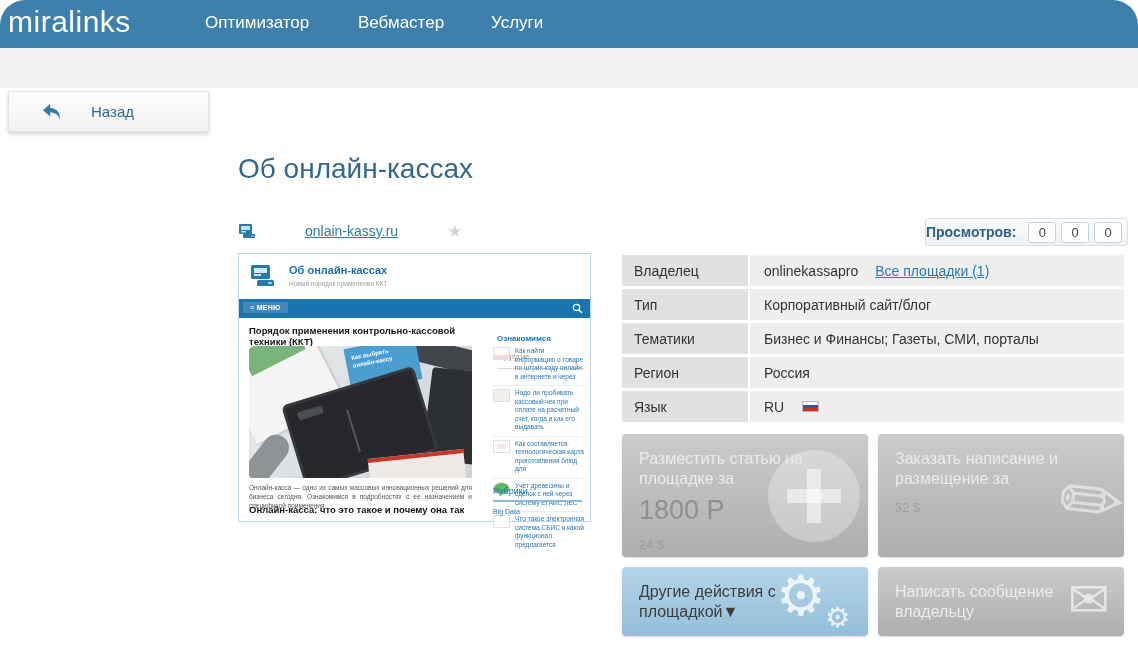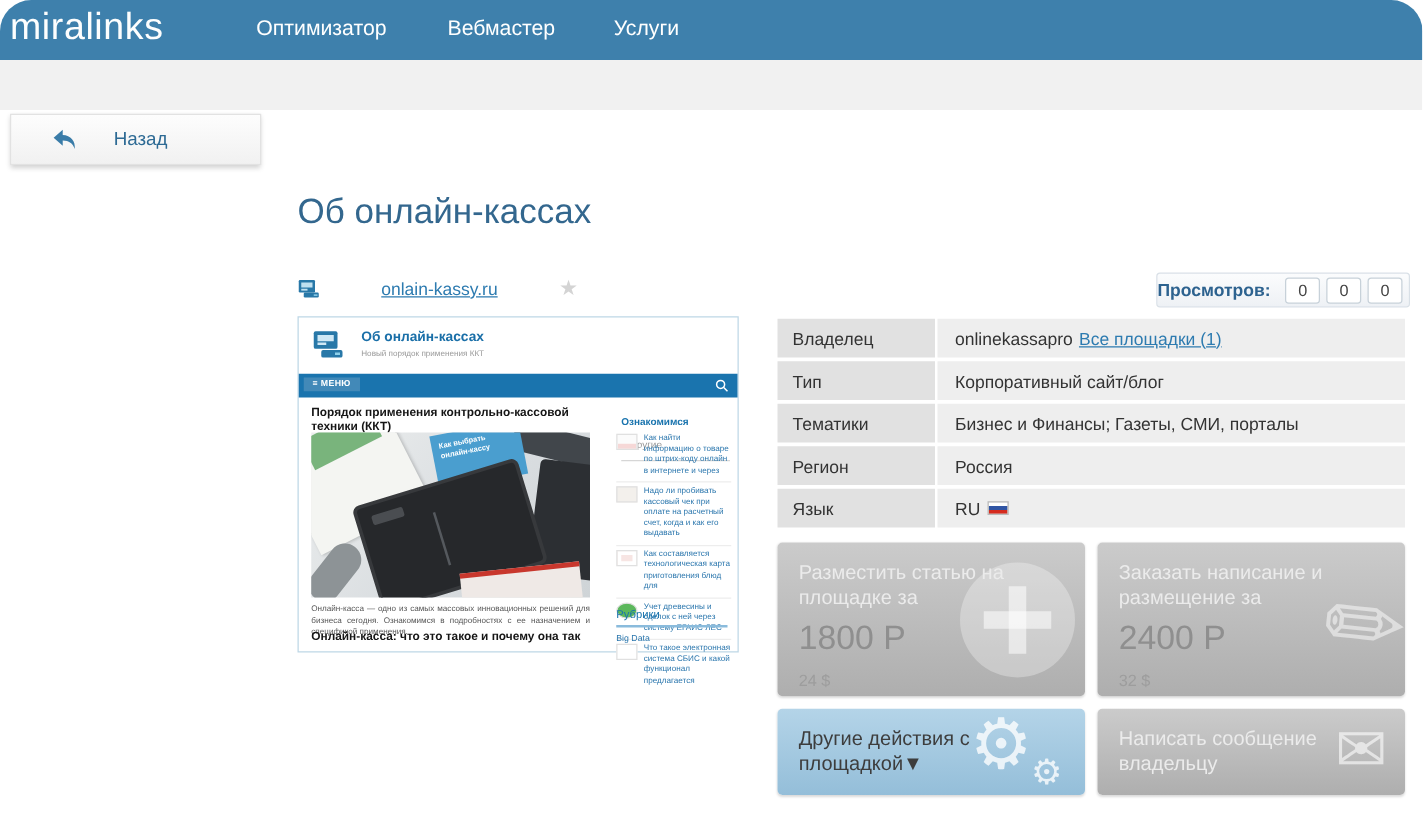--- a/index.html
+++ b/index.html
@@ -41,21 +41,21 @@
   .views-label { font-size:14px; font-weight:bold; color:#2d628f; margin-right:7px; }
   .views-box { width:30px; height:21px; background:#fff; border:1px solid #c7d1d9; border-radius:3px;
                font-size:13px; color:#444; display:flex; align-items:center; justify-content:center; margin-left:5px; }
 
   
   .details { position:absolute; left:622px; top:255px; width:502px; }
   .detail-row { display:flex; height:31px; margin-bottom:3px;justify-content:flex-end; }
   .detail-label { width:126px; background:#e1e1e1; display:flex; align-items:center; padding-left:12px;
                   font-size:14px; color:#333; }
   .detail-value { flex:1; margin-left:2px; background:#eee; display:flex; align-items:center; padding-left:14px;
-                  font-size:14px; color:#333; white-space:nowrap; }
+                  font-size:14px; color:#333; white-space:nowrap;gap:12px; }
   .detail-value a { color:#2d7bb0; text-decoration:underline; margin-left:5px; cursor:pointer; }
   .flag-ru { width:17px; height:11px; margin-left:6px; border:1px solid #b9b9b9;
              background:linear-gradient(180deg,#fff 0 33%,#3055a4 33% 66%,#d52b1e 66% 100%); }
 
   
   .btn-big { position:absolute; width:246px; border-radius:4px; overflow:hidden; padding:15px 17px;
              cursor:pointer; box-shadow:0 1px 2px rgba(0,0,0,.15); }
   .btn-gray { background:linear-gradient(#cbcbcb,#aeaeae); }
   .btn-blue { background:linear-gradient(#b4d4e8,#94bed9); }
   .btn-place { left:622px; top:434px; height:123px; }
@@ -205,21 +205,20 @@
     <div class="btn-price">1800 Р</div>
     <div class="btn-alt">24 $</div>
     <div class="plus-circle">
       <div class="plus-h"></div>
         <div class="plus-v"></div>
     </div>
   </div>
 
   <div class="btn-big btn-gray btn-order">
     <div class="btn-line1">Заказать написание и размещение за</div>
-    <div class="btn-price">2400 Р</div>
     <div class="btn-alt">32 $</div>
     <span class="icon-glyph pencil-ic">✏</span>
   </div>
 
   <div class="btn-big btn-blue btn-other">
     <div class="btn-line1">Другие действия с площадкой▼</div>
     <span class="icon-glyph gear-big">⚙</span>
     <span class="icon-glyph gear-small">⚙</span>
   </div>
 

